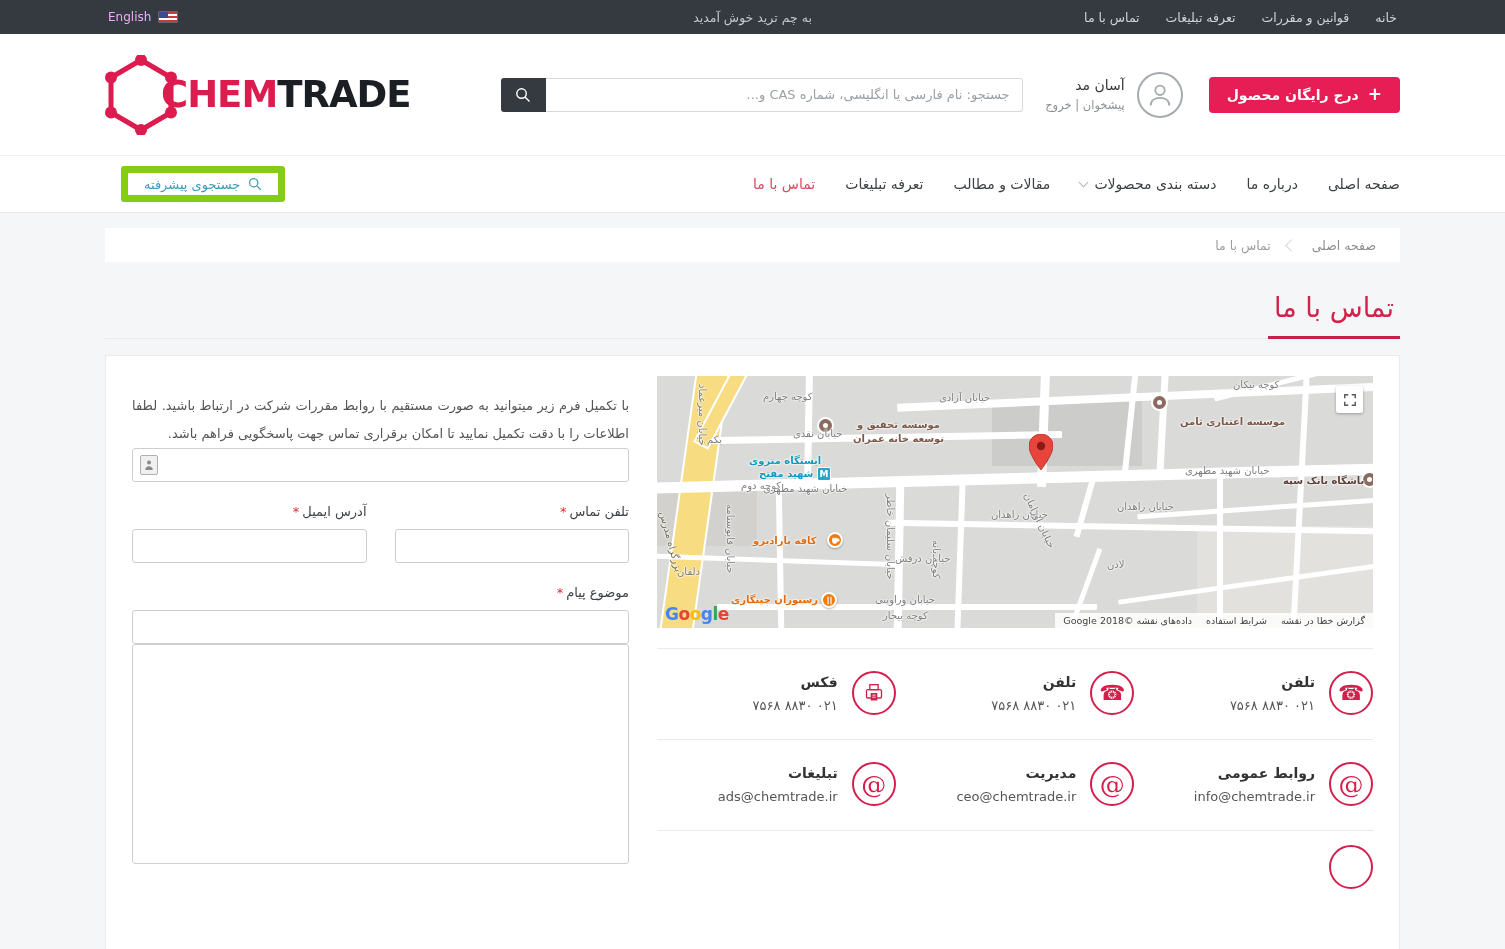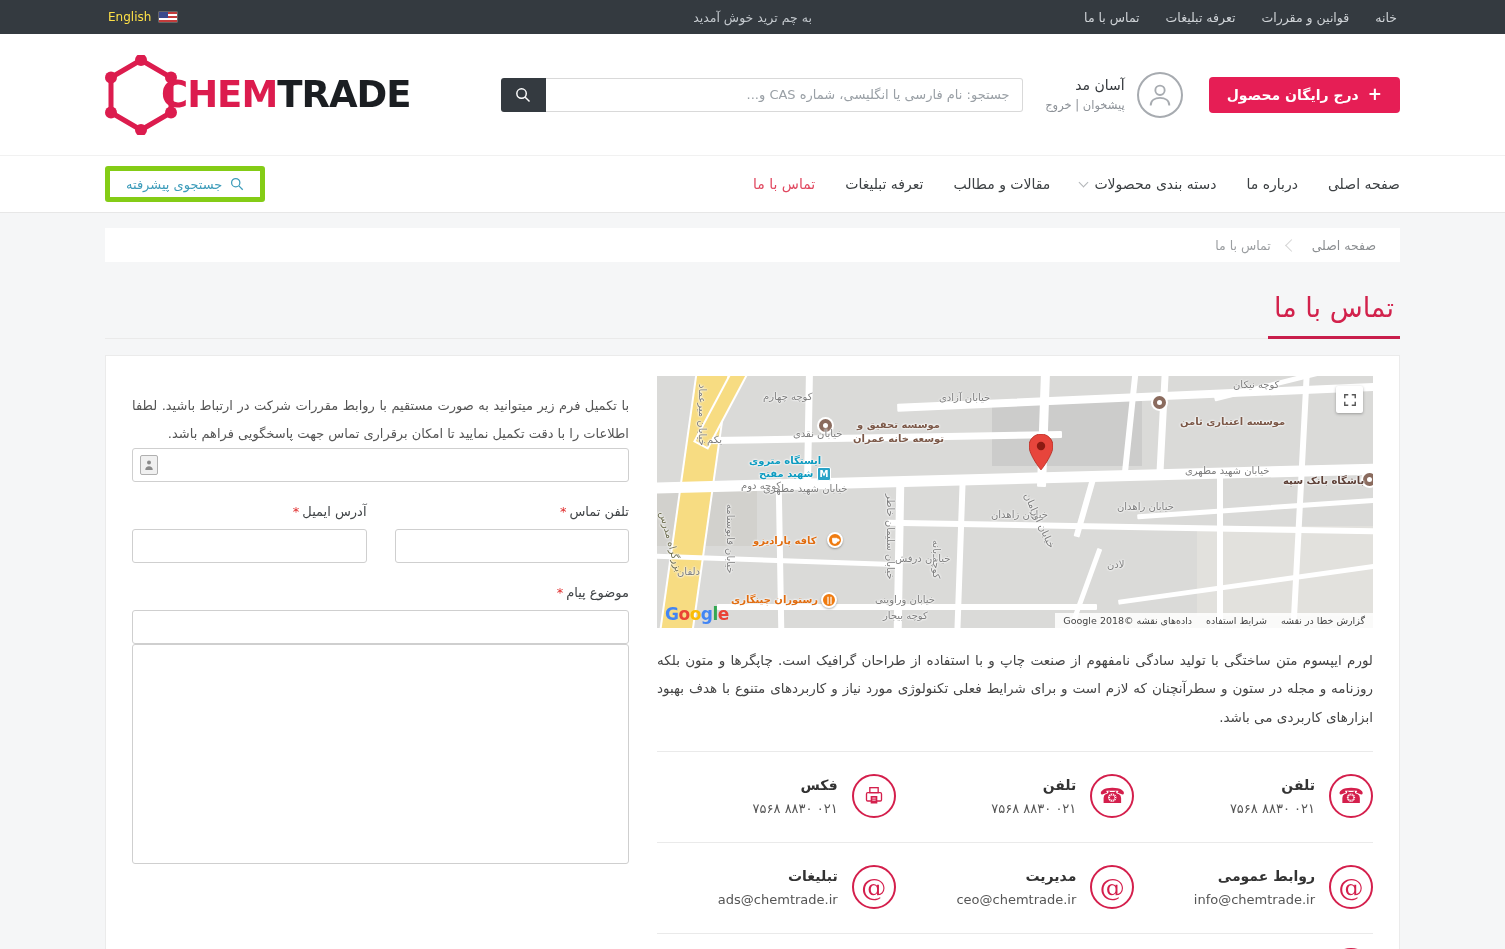--- a/index.html
+++ b/index.html
@@ -3,21 +3,21 @@
 <meta charset="utf-8">
 <style>
   * { box-sizing: border-box; margin: 0; padding: 0; }
   html,body { width:1505px; height:949px; overflow:hidden; background:#fff;
     font-family:"DejaVu Sans", sans-serif; }
   a { text-decoration:none; color:inherit; cursor:pointer; }
 
   
   .topbar { position:relative; height:34px; background:#343a40; display:flex; align-items:center;
     padding:0 108px; direction:ltr; }
-  .topbar .lang { display:flex; align-items:center; gap:7px; color:#fde047; font-size:12px; }
+  .topbar .lang { display:flex; align-items:center; gap:7px; color:#f0abfc; font-size:12px; }
   .usflag { width:20px; height:12px; border:1px solid #666; border-radius:1px; position:relative;
     background:repeating-linear-gradient(#c23b3b 0 2px,#fff 2px 4px); }
   .usflag::after { content:""; position:absolute; left:0; top:0; width:9px; height:6px; background:#3c4a8c; }
   .topbar-center { position:absolute; left:50%; transform:translateX(-50%); color:#c3c8cd; font-size:12.5px; }
   .topbar-links { margin-left:auto; display:flex; gap:26px; direction:rtl; color:#cfd3d7; font-size:12.5px; }
 
   
   .header { height:121px; background:#fff; display:flex; align-items:center; padding:0 105px;
     direction:ltr; }
   .logo { display:flex; align-items:center; }
@@ -42,23 +42,23 @@
   .add-btn .plus { font-size:17px; font-weight:bold; line-height:1; }
 
   
   .navbar { height:58px; border-top:1px solid #f1f1f1; border-bottom:1px solid #e7e7e7;
     display:flex; align-items:center; padding:0 105px; background:#fff; }
   .nav-list { display:flex; gap:30px; align-items:center; font-size:14px; color:#3c4043; }
   .nav-list a { display:flex; align-items:center; gap:7px; }
   .nav-list a.active { color:#e0475f; }
   .chev-down { width:7px; height:7px; border-left:1.5px solid #b2b5b8; border-bottom:1.5px solid #b2b5b8;
     transform:rotate(-45deg); margin-top:-4px; }
-  .adv-search { margin-right:auto; border:5px solid #84cc16; color:#3d9cba; background:#fff;
+  .adv-search { margin-right:auto; border:7px solid #84cc16; color:#3d9cba; background:#fff;
     border-radius:3px; height:36px; padding:0 16px; font-size:13px; display:flex; align-items:center;
-    gap:8px; cursor:pointer; font-family:inherit; }
+    gap:8px; cursor:pointer; font-family:inherit;margin-left:16px; }
 
   
   .content { background:#f5f6f7; height:736px; padding-top:15px; }
   .breadcrumb { margin:0 105px; background:#fff; height:34px; display:flex; align-items:center;
     padding:0 24px; font-size:12.5px; color:#8c8f92; gap:16px; }
   .crumb-sep { width:9px; height:9px; border-top:1px solid #d4d4d4; border-left:1px solid #d4d4d4;
     transform:rotate(-45deg); }
   .crumb-current { color:#9b9ea1; }
   .title-wrap { margin:30px 105px 0; border-bottom:1px solid #eaeaea; }
   .page-title { display:inline-block; font-size:27px; font-weight:400; color:#d2224c;
@@ -322,21 +322,20 @@
 
         <a class="gmap-logo"><span class="gl-b">G</span><span class="gl-r">o</span><span class="gl-y">o</span><span class="gl-b">g</span><span class="gl-g">l</span><span class="gl-r">e</span></a>
 
         <div class="map-attr">
           <a>گزارش خطا در نقشه</a>
           <a>شرایط استفاده</a>
           <span>داده‌های نقشه ©2018 Google</span>
         </div>
       </div>
 
-      <p class="about-text">لورم ایپسوم متن ساختگی با تولید سادگی نامفهوم از صنعت چاپ و با استفاده از طراحان گرافیک است. چاپگرها و متون بلکه روزنامه و مجله در ستون و سطرآنچنان که لازم است و برای شرایط فعلی تکنولوژی مورد نیاز و کاربردهای متنوع با هدف بهبود ابزارهای کاربردی می باشد.</p>
 
       <hr class="sec-divider">
 
       <div class="ci-row">
         <div class="ci-item">
           <div class="ci-icon">
               <span class="glyph">☎</span>
             </div>
           <div class="ci-texts">
             <div class="ci-title">تلفن</div>

